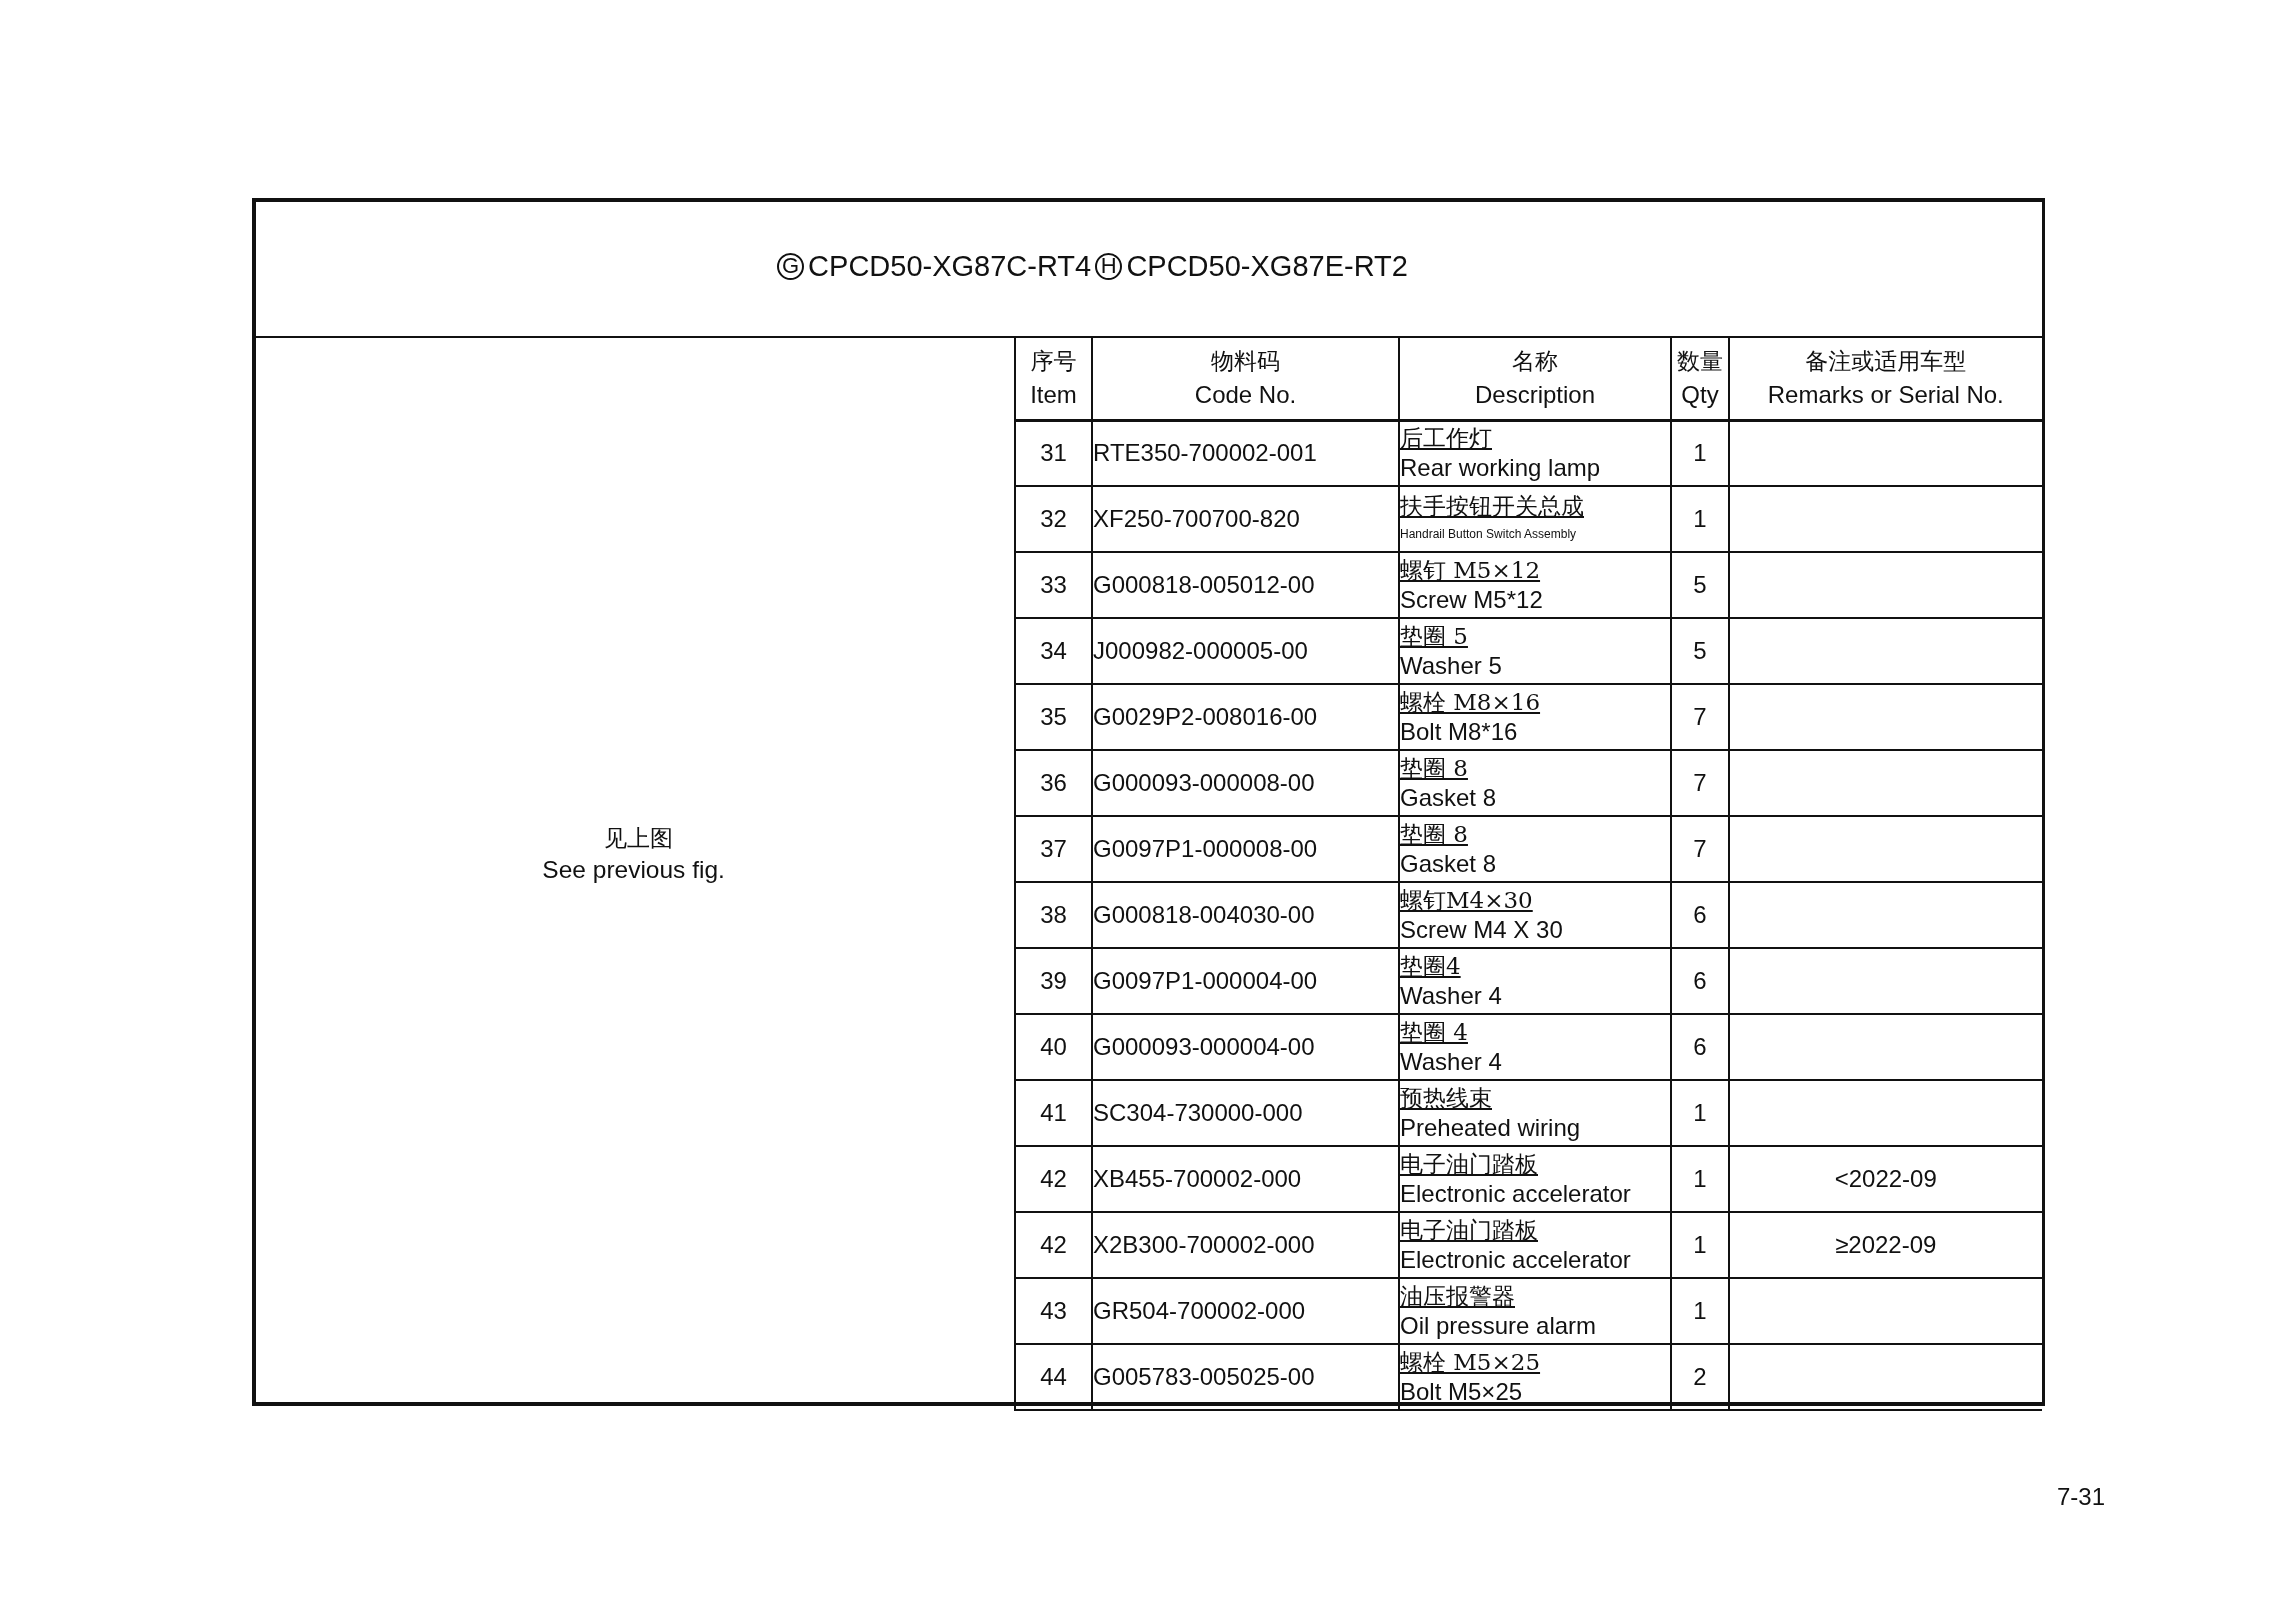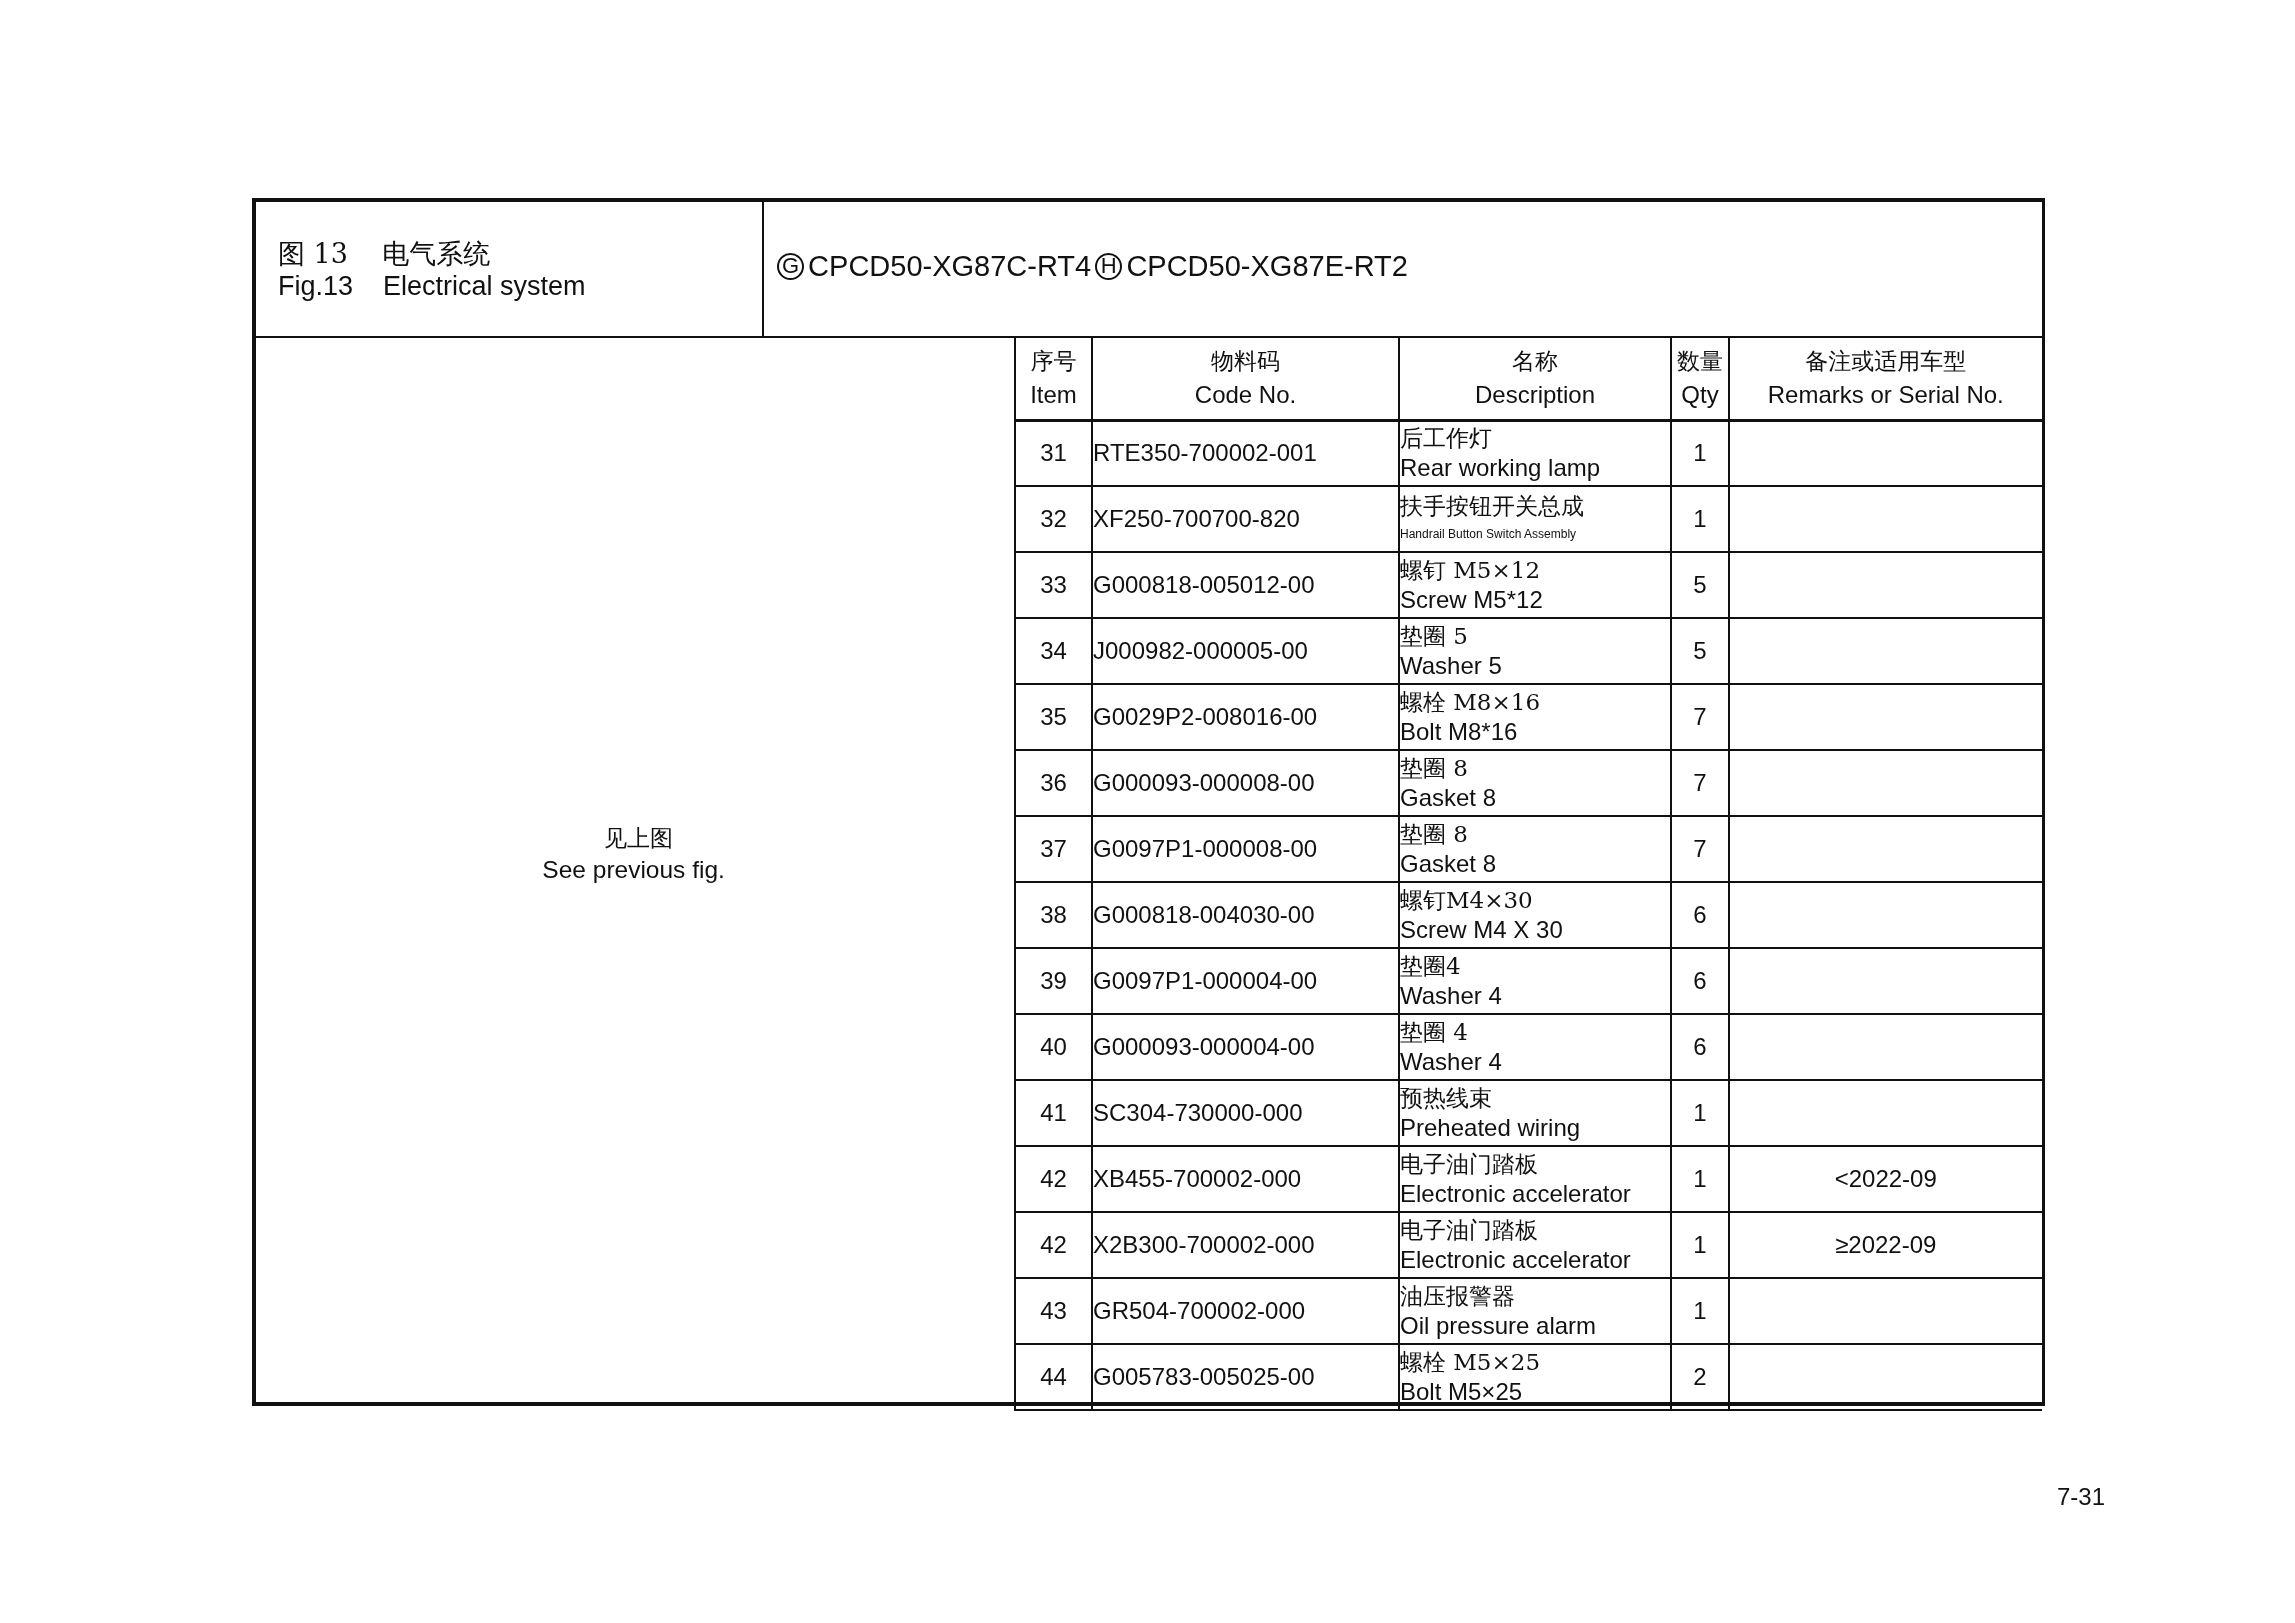--- a/index.html
+++ b/index.html
@@ -164,20 +164,21 @@
     td.desc {
       padding-left: 15px;
       white-space: nowrap;
       line-height: 30px;
     }
     td.desc .d-cn {
       display: block;
       font-family: "DejaVu Serif", serif;
       font-size: 23px;
       line-height: 30px;
+      text-decoration: underline;
     }
     td.desc .d-en {
       display: block;
       font-size: 24px;
       line-height: 30px;
     }
     td.desc .d-en.small {
       font-size: 12px;
       line-height: 27px;
     }
@@ -193,24 +194,20 @@
       font-size: 24px;
       line-height: 27px;
     }
   </style>
 </head>
 <body>
 
 <div class="frame">
 
   <div class="header">
-    <div class="fig-title">
-      <div class="line cn">图 13    电气系统</div>
-      <div class="line en">Fig.13    Electrical system</div>
-    </div>
     <div class="models">
       <span class="circ">G</span>
       <span class="model-text">CPCD50-XG87C-RT4</span>
       <span class="circ">H</span>
       <span class="model-text">CPCD50-XG87E-RT2</span>
     </div>
   </div>
 
   <div class="left-panel">
     <div class="see-prev">

